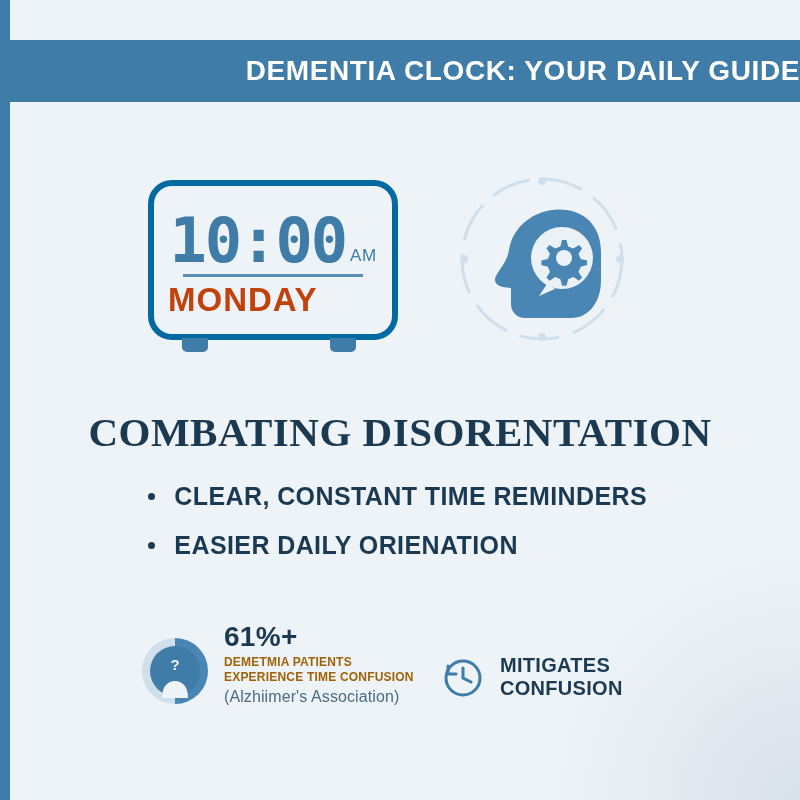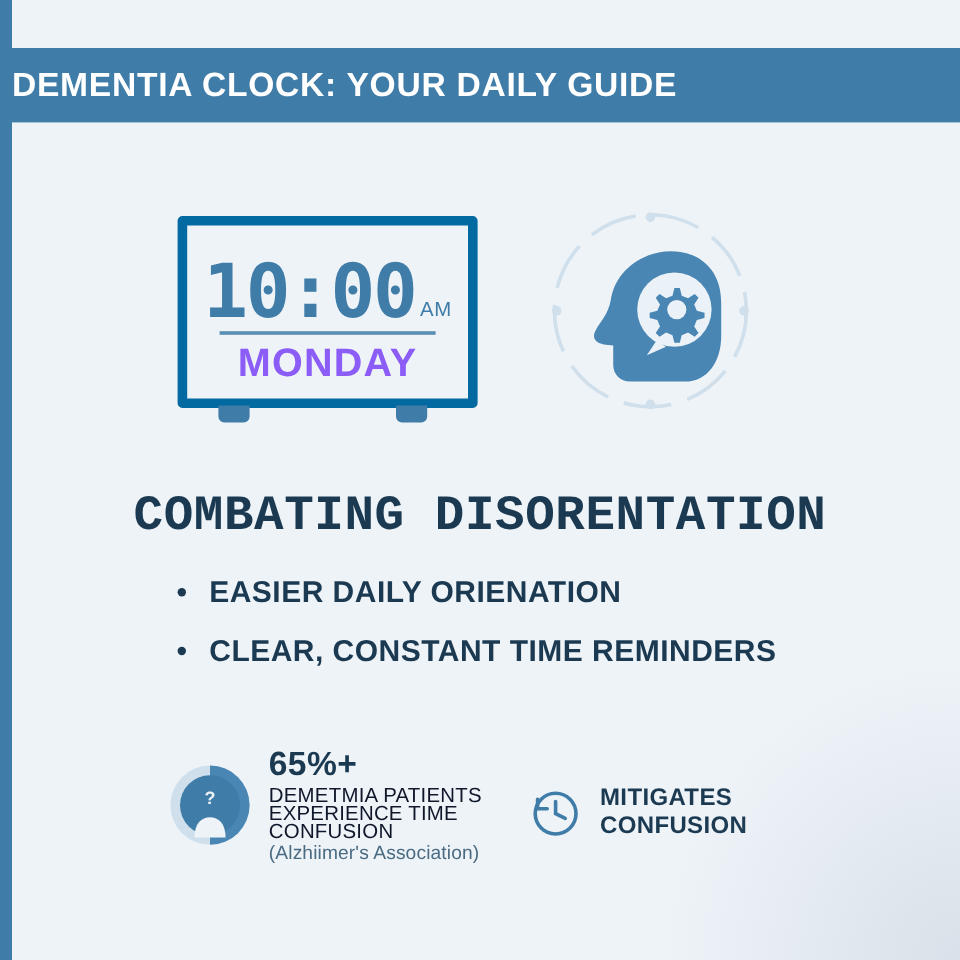--- a/index.html
+++ b/index.html
@@ -29,21 +29,21 @@
   
   .header {
     position: absolute;
     left: 10px;
     top: 40px;
     width: 790px;
     height: 62px;
     background: #3f7ca8;
     display: flex;
     align-items: center;
-    justify-content: flex-start;
+    justify-content: flex-end;
   }
   .header-title {
     color: #ffffff;
     font-size: 28px;
     font-weight: bold;
     letter-spacing: 0.6px;
     text-align: center;
     font-family: "Liberation Sans", sans-serif;
   }
   
@@ -54,22 +54,22 @@
     width: 800px;
     height: 200px;
   }
   
   .clock {
     position: absolute;
     left: 148px;
     top: 20px;
     width: 250px;
     height: 160px;
-    border: 8px solid #0369a1;
-    border-radius: 4px;
+    border: 6px solid #0369a1;
+    border-radius: 24px;
     background: #eef3f8;
     box-sizing: border-box;
   }
   .clock-face {
     position: absolute;
     left: 0;
     top: 0;
     right: 0;
     bottom: 0;
     padding: 8px 14px 6px 14px;
@@ -98,24 +98,24 @@
     letter-spacing: 0.5px;
   }
   .clock-divider {
     width: 180px;
     height: 3px;
     background: #3f7ca8;
     margin: 2px auto 4px auto;
     opacity: 0.85;
   }
   .clock-day {
-    text-align: center;
+    text-align: left;
     font-size: 33px;
     font-weight: bold;
-    color: #8b5cf6;
+    color: #c2410c;
     letter-spacing: 1px;
     font-family: "Liberation Sans", sans-serif;
   }
   .clock-foot {
     position: absolute;
     width: 26px;
     height: 14px;
     background: #3f7ca8;
     border-radius: 0 0 5px 5px;
     top: 178px;
@@ -137,21 +137,21 @@
     left: 0;
     top: 408px;
     width: 800px;
   }
   .headline {
     text-align: center;
     color: #1b3a52;
     font-size: 41px;
     font-weight: bold;
     letter-spacing: 0.5px;
-    font-family: Liberation Mono, monospace;
+    font-family: Liberation Serif, serif;
   }
   .bullets {
     margin: 26px 0 0 0;
     padding: 0;
     list-style: none;
   }
   .bullets li {
     color: #1b3a52;
     font-size: 25px;
     font-weight: bold;
@@ -194,23 +194,23 @@
     margin-left: 14px;
   }
   .stat-number {
     font-size: 28px;
     font-weight: bold;
     color: #1b3a52;
     line-height: 30px;
     letter-spacing: 0.3px;
   }
   .stat-desc {
-    font-size: 17px;
-    font-weight: normal;
-    color: #0f172a;
+    font-size: 12px;
+    font-weight: bold;
+    color: #a16207;
     line-height: 15px;
     max-width: 210px;
     letter-spacing: 0.2px;
     margin-top: 3px;
   }
   .stat-source {
     font-size: 16px;
     color: #4a6b82;
     margin-top: 3px;
     letter-spacing: 0.1px;
@@ -290,44 +290,44 @@
         <circle cx="109" cy="86" r="8" fill="#eaf1f7"></circle>
       </svg>
     </div>
   </div>
 
   <div class="body-block">
     <div class="headline">COMBATING DISORENTATION</div>
     <ul class="bullets">
       <li>
         <span class="dot"></span>
-        <span>EASIER DAILY ORIENATION</span>
+        <span>CLEAR, CONSTANT TIME REMINDERS</span>
       </li>
       <li>
         <span class="dot"></span>
-        <span>CLEAR, CONSTANT TIME REMINDERS</span>
+        <span>EASIER DAILY ORIENATION</span>
       </li>
     </ul>
   </div>
 
   <div class="footer">
 
     <div class="stat-group">
       <div class="donut-wrap">
         <svg width="70" height="70" viewBox="0 0 70 70">
           <circle cx="35" cy="35" r="33" fill="#cfdfeb"></circle>
           <path d="M35 35 L35 2 A33 33 0 0 1 35 68 Z" fill="#4a86b4"></path>
           <circle cx="35" cy="35" r="25" fill="#3f7ca8"></circle>
           <text x="35" y="34" font-family="Liberation Sans, sans-serif" font-size="15" font-weight="bold" fill="#eef3f8" text-anchor="middle">?</text>
           <path d="M22 62 C22 50 28 45 35 45 C42 45 48 50 48 62 Z" fill="#eef3f8"></path>
           <circle cx="35" cy="40" r="0" fill="#eef3f8"></circle>
         </svg>
       </div>
       <div class="stat-text">
-        <div class="stat-number">65%+</div>
+        <div class="stat-number">61%+</div>
         <div class="stat-desc">DEMETMIA PATIENTS EXPERIENCE TIME CONFUSION</div>
         <div class="stat-source">(Alzhiimer's Association)</div>
       </div>
     </div>
 
     <div class="mitigates">
       <svg width="46" height="46" viewBox="0 0 46 46">
         <circle cx="23" cy="24" r="17" fill="none" stroke="#3f7ca8" stroke-width="3"></circle>
         <path d="M23 14 L23 24 L31 28" fill="none" stroke="#3f7ca8" stroke-width="3" stroke-linecap="round"></path>
         <path d="M8 12 L8 20 L16 20" fill="none" stroke="#3f7ca8" stroke-width="3" stroke-linecap="round"></path>

